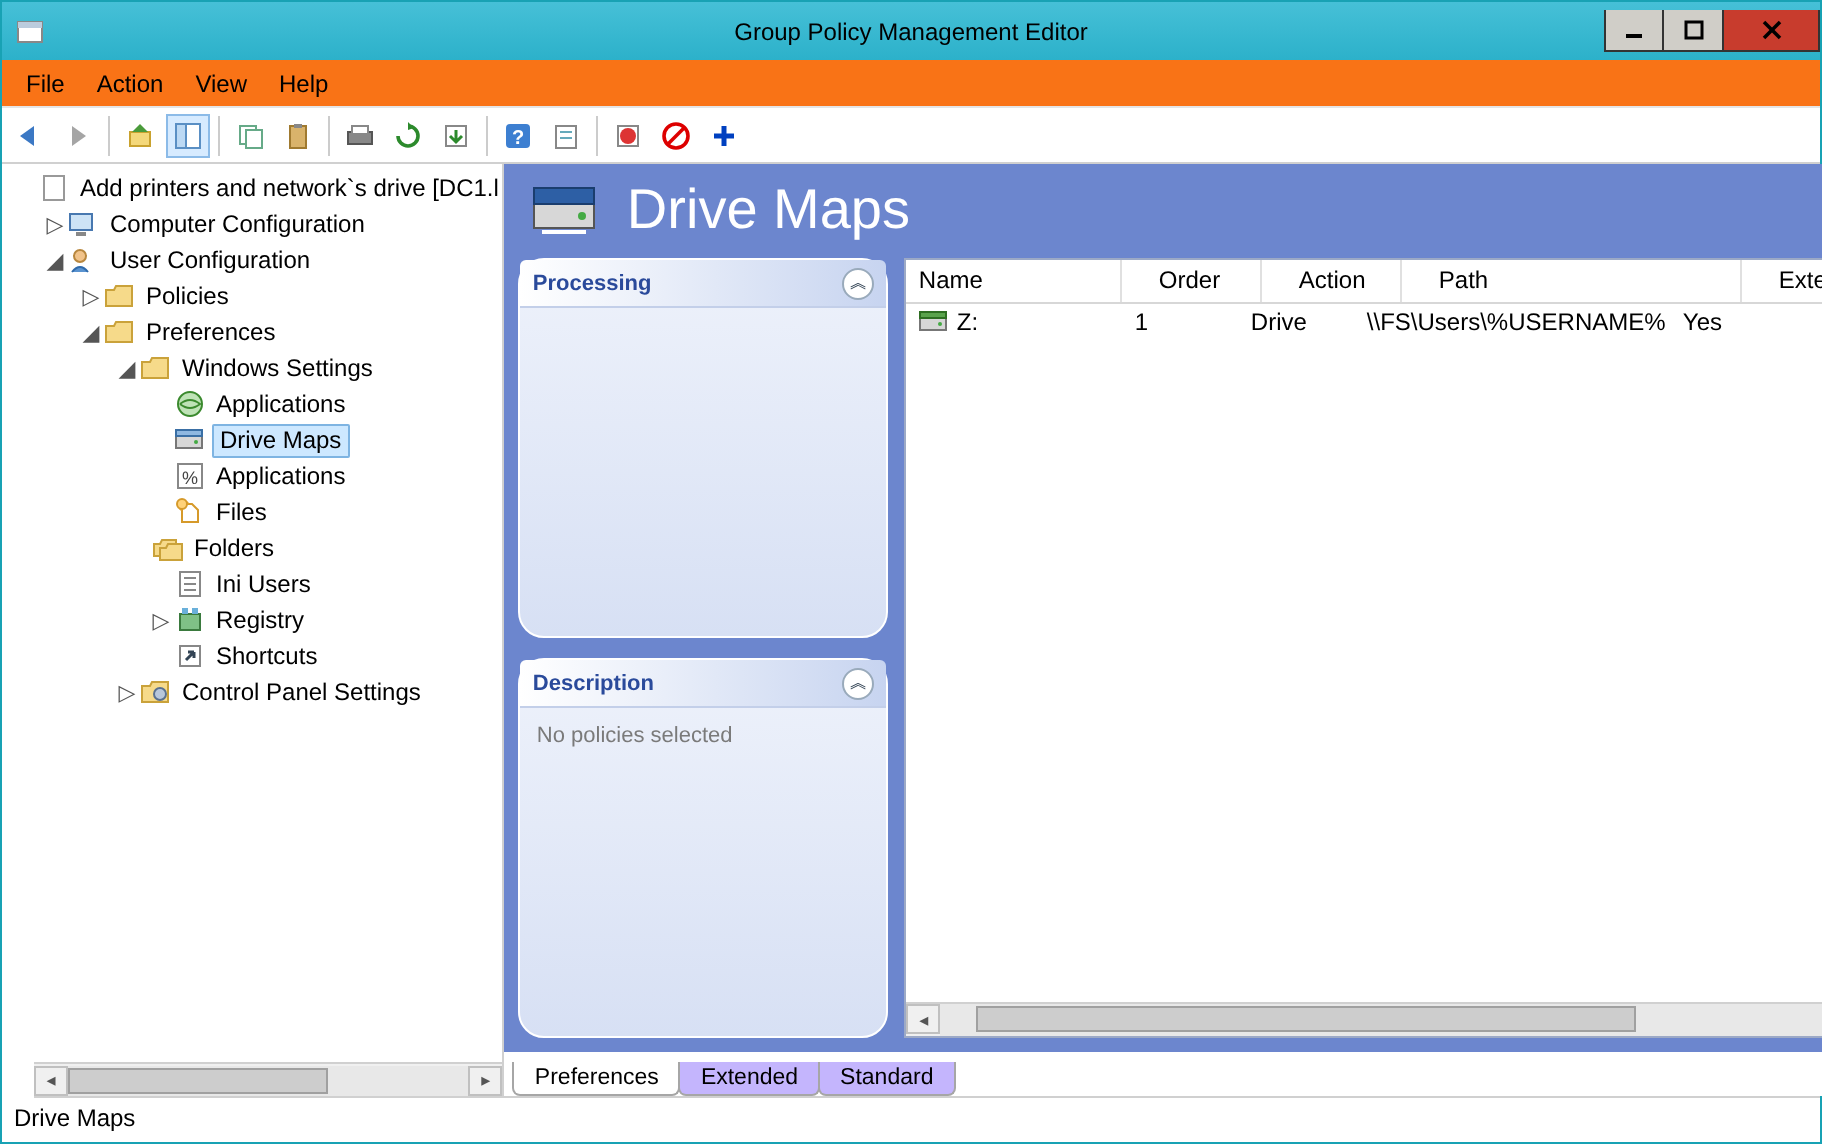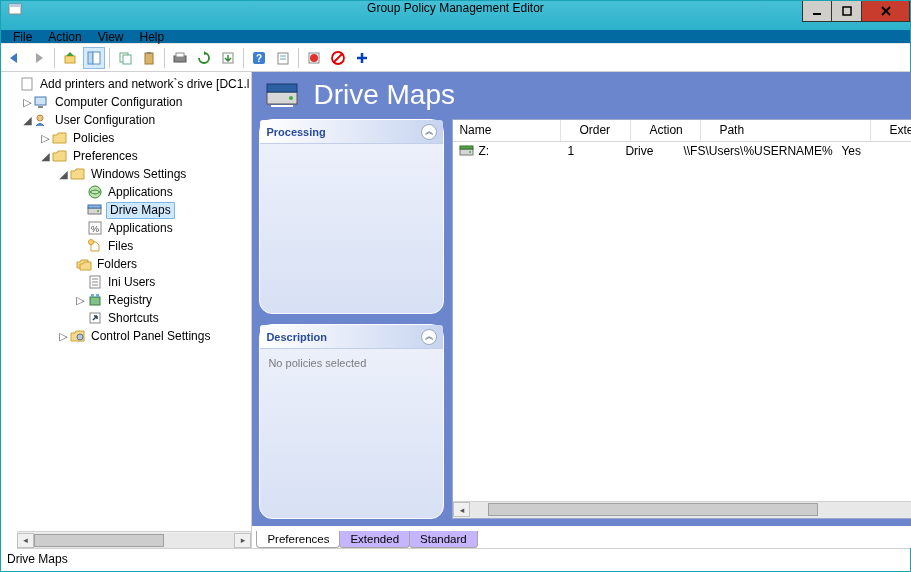--- a/index.html
+++ b/index.html
@@ -1,26 +1,26 @@
 <!DOCTYPE html>
 <html><head>
 <meta charset="utf-8">
 <style>
   * { box-sizing: border-box; margin: 0; padding: 0; font-family: "Segoe UI", Tahoma, sans-serif; }
   html, body { width: 911px; height: 572px; overflow: hidden; background: #fff; }
   .window { width: 911px; height: 572px; border: 1px solid #18a2b4; display: flex; flex-direction: column; }
-  .titlebar { height: 29px; background: linear-gradient(to bottom, #46c0d7, #2cb1ca); display: flex; position: relative; }
+  .titlebar { height: 29px; background: linear-gradient(to bottom, #46c0d7, #2cb1ca); display: flex; align-items: center; position: relative; }
   .title-icon { width: 16px; height: 16px; margin-left: 6px; display:flex; align-items:center; justify-content:center; }
   .title-text { position:absolute; left:0; right:0; text-align:center; font-size: 12px; color: #000; pointer-events:none; }
   .win-buttons { margin-left: auto; display:flex; height:21px; }
   .win-btn { width: 30px; height: 21px; border: 1px solid #333; border-top:none; display:flex; align-items:center; justify-content:center; font-size:11px; background:#ccc; }
   .win-btn.min { background: #d0cec8; }
   .win-btn.max { background: #d0cec8; border-left:none; }
   .win-btn.close { background: #c83c2d; border-left:none; width:48px; color:#000; }
-  .menubar { height: 14px; background:#0369a1; display:flex; align-items:center; padding: 0 4px; font-size:12px; border-bottom:1px solid #e5e5e5; }
+  .menubar { height: 24px; background:#f97316; display:flex; align-items:center; padding: 0 4px; font-size:12px; border-bottom:1px solid #e5e5e5; }
   .menu-item { padding: 2px 8px; }
   .toolbar { height: 28px; background:#fff; display:flex; align-items:center; gap:2px; padding:0 3px; border-bottom:1px solid #d0d0d0; }
   .tbtn { width:22px; height:22px; display:flex; align-items:center; justify-content:center; font-size:13px; }
   .tsep { width:1px; height:20px; background:#ccc; margin:0 2px; }
   .content-area { flex:1; display:flex; min-height:0; border-bottom:1px solid #d0d0d0;margin-left:16px;}
   .tree-pane { width: 243px; border-right:1px solid #d0d0d0; display:flex; flex-direction:column; min-height:0; }
   .tree { flex:1; overflow:hidden; font-size:12px; padding-top:3px; }
   .tree-row { display:flex; align-items:center; height:18px; white-space:nowrap; padding-left:2px;}
   .tw { width:13px; text-align:center; font-size:11px; color:#555; display:inline-block; }
   .ticon { width:16px; height:16px; margin-right:3px; display:inline-flex; align-items:center; justify-content:center; }

